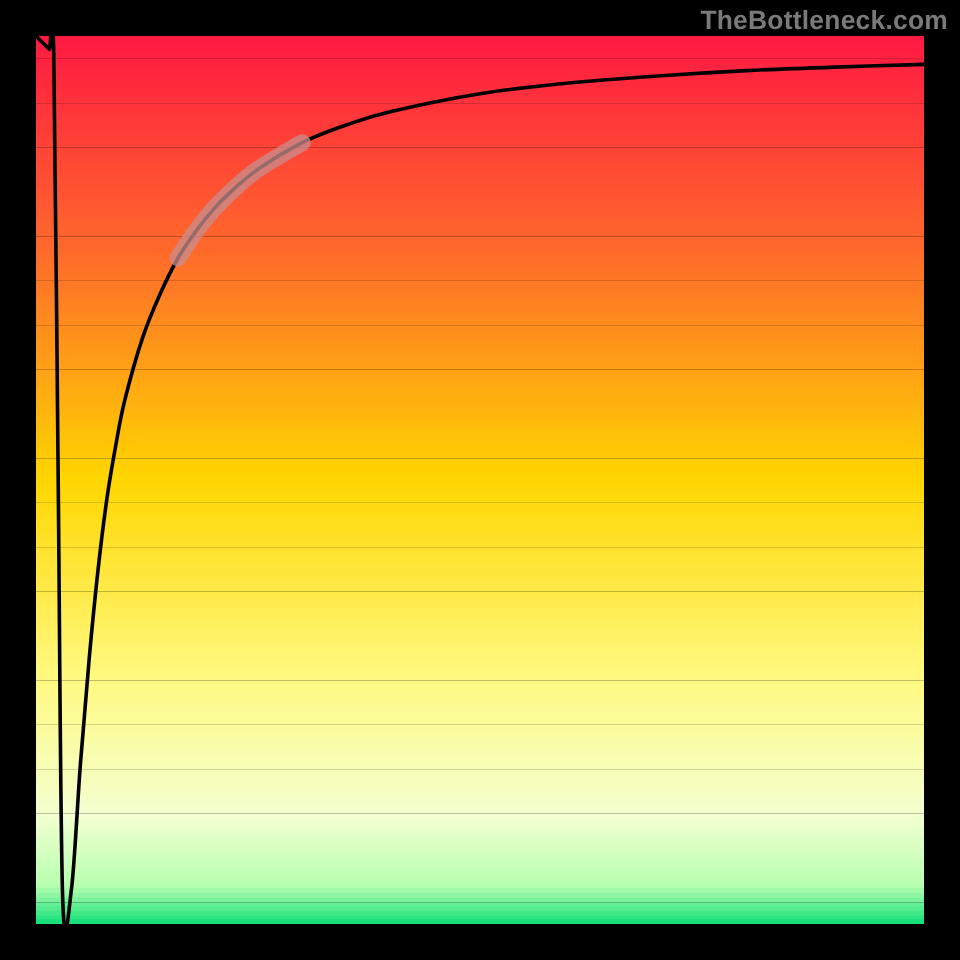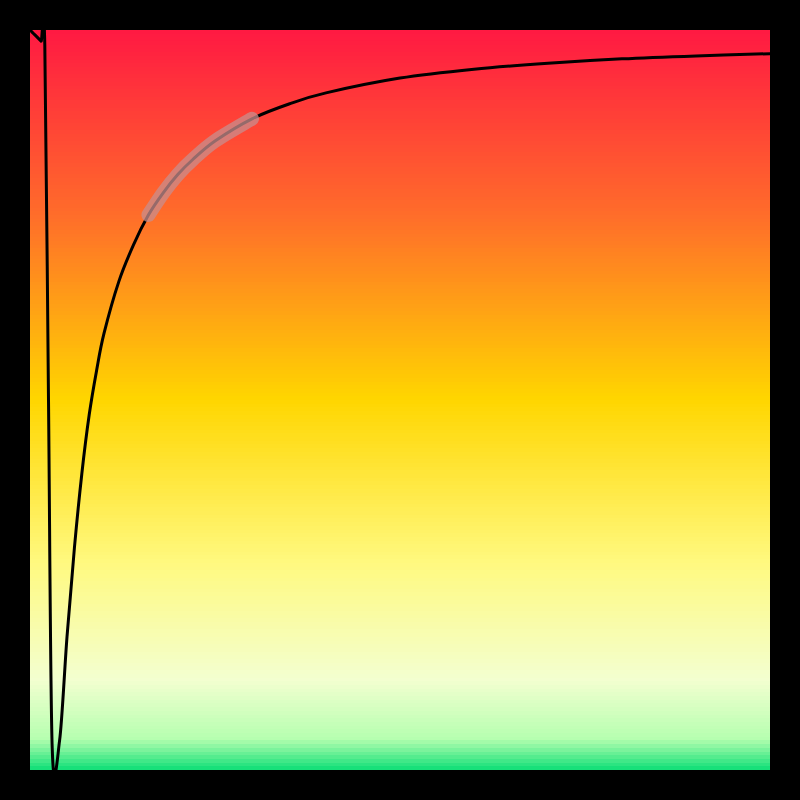--- a/index.html
+++ b/index.html
@@ -49,20 +49,21 @@
     top: 0;
     width: 740px;
     height: 740px;
     overflow: visible;
   }
 </style>
 </head>
 <body>
 
 <div class="frame">
+  <div class="watermark">TheBottleneck.com</div>
 
   <div class="plot-area">
       <div class="grad-slice" style="top: 0px; height: 4.7px; background: rgb(255, 26, 66);"></div>
       <div class="grad-slice" style="top: 3.7px; height: 4.7px; background: rgb(255, 28, 66);"></div>
       <div class="grad-slice" style="top: 7.4px; height: 4.7px; background: rgb(255, 29, 65);"></div>
       <div class="grad-slice" style="top: 11.1px; height: 4.7px; background: rgb(255, 31, 65);"></div>
       <div class="grad-slice" style="top: 14.8px; height: 4.7px; background: rgb(255, 33, 64);"></div>
       <div class="grad-slice" style="top: 18.5px; height: 4.7px; background: rgb(255, 34, 64);"></div>
       <div class="grad-slice" style="top: 22.2px; height: 4.7px; background: rgb(255, 36, 63);"></div>
       <div class="grad-slice" style="top: 25.9px; height: 4.7px; background: rgb(255, 38, 63);"></div>

